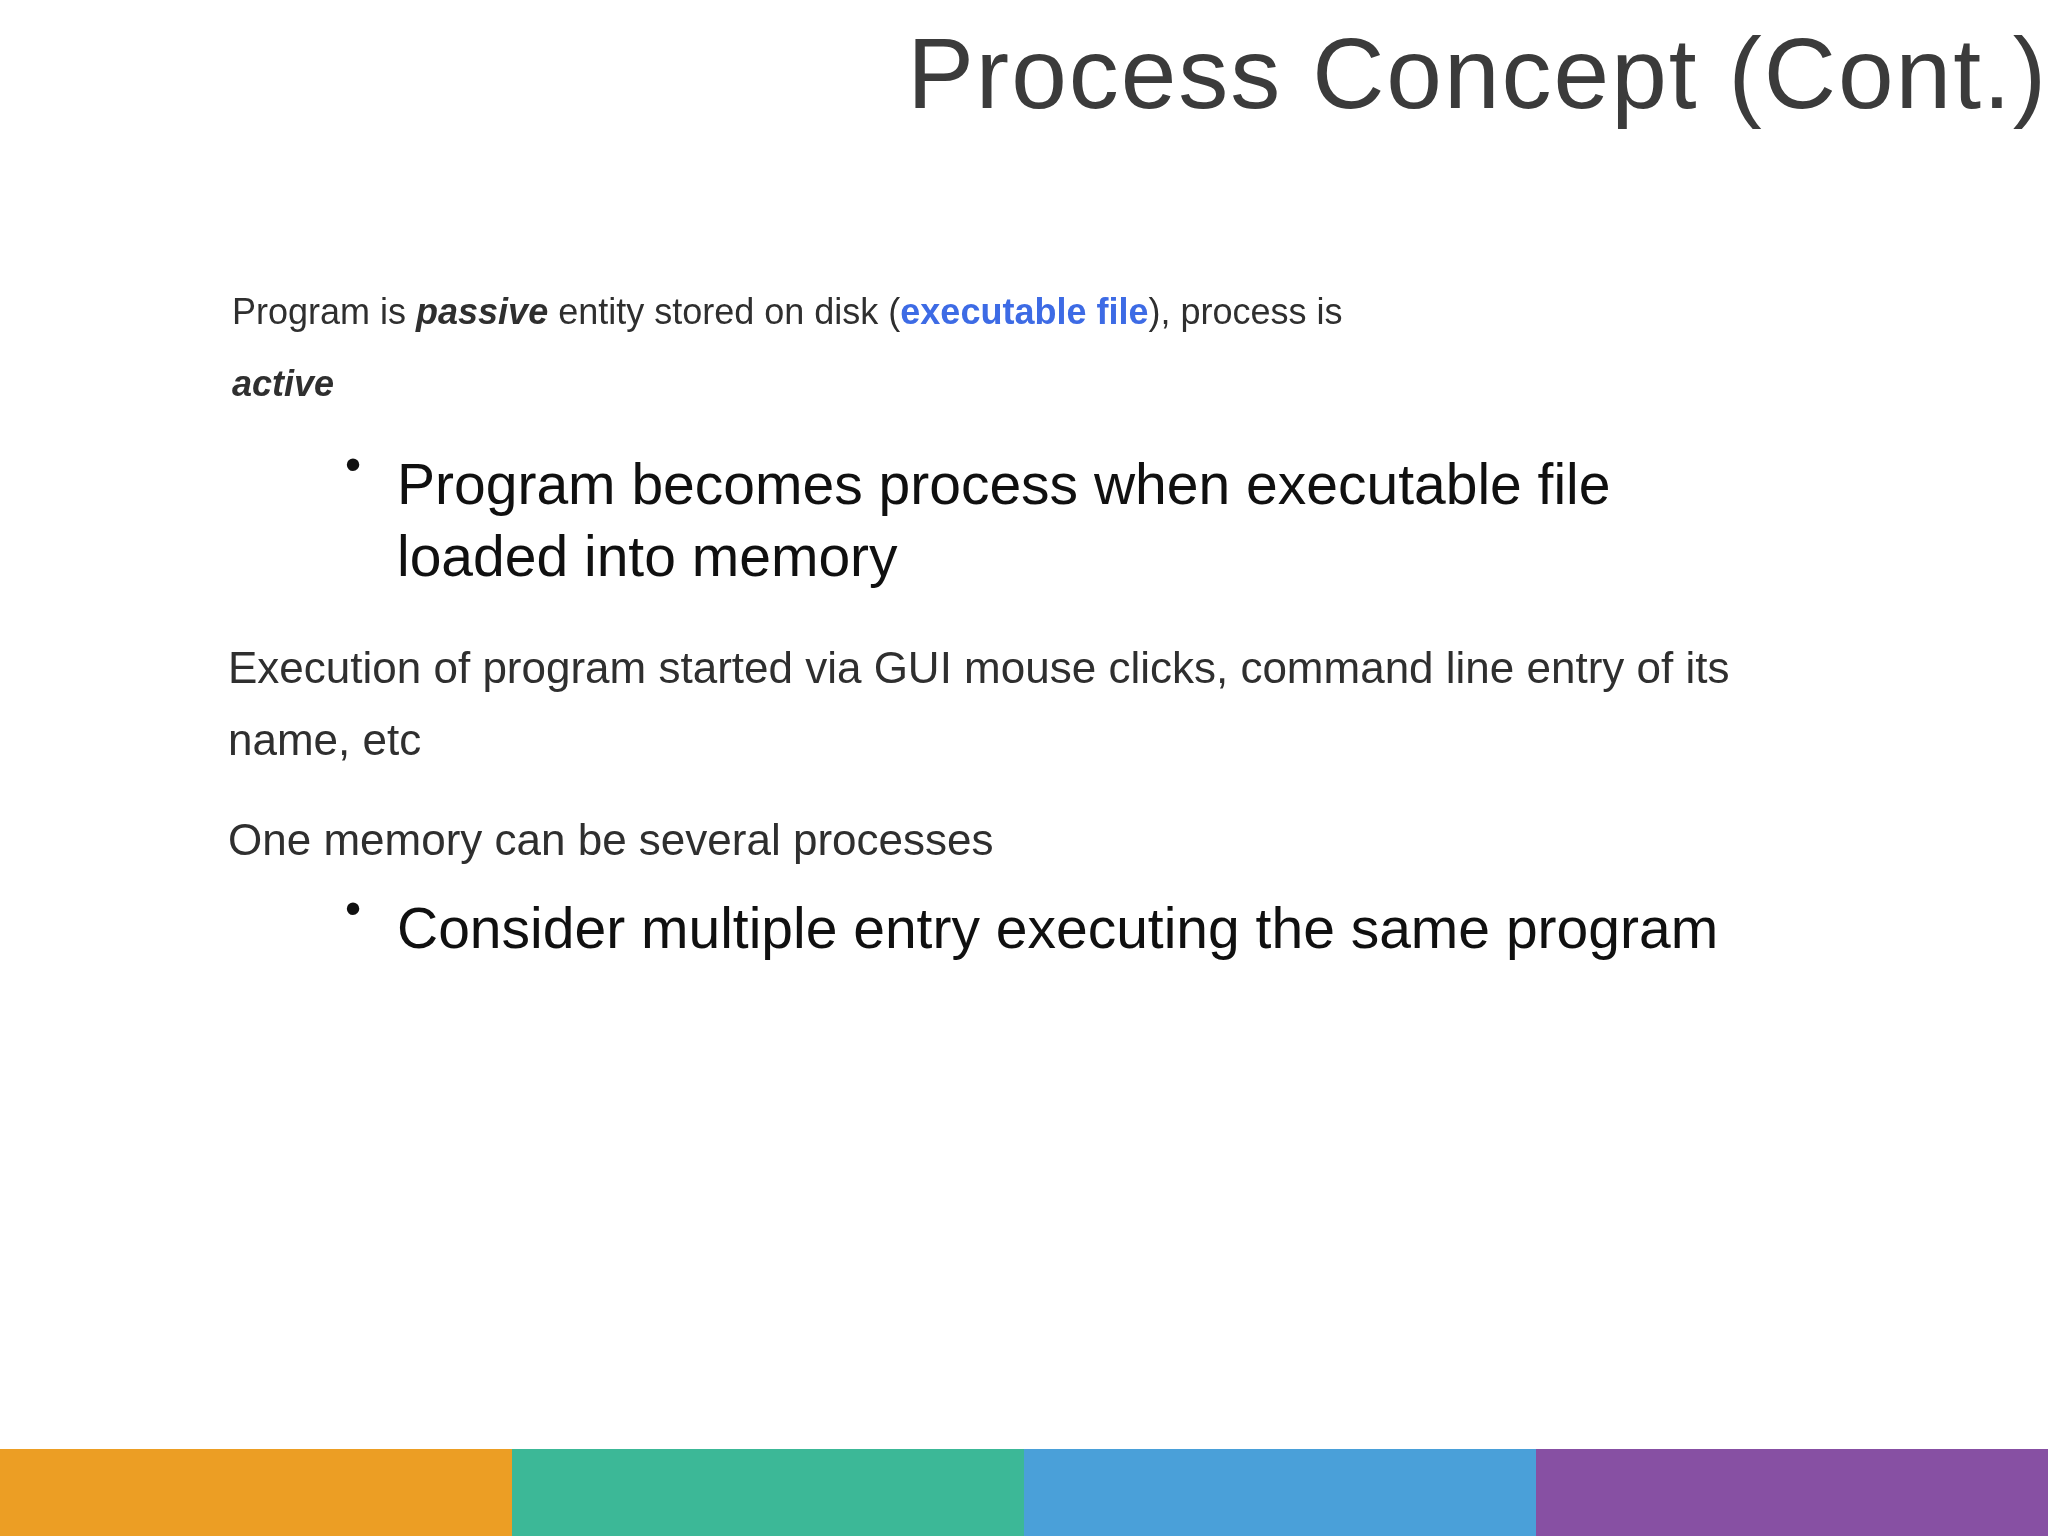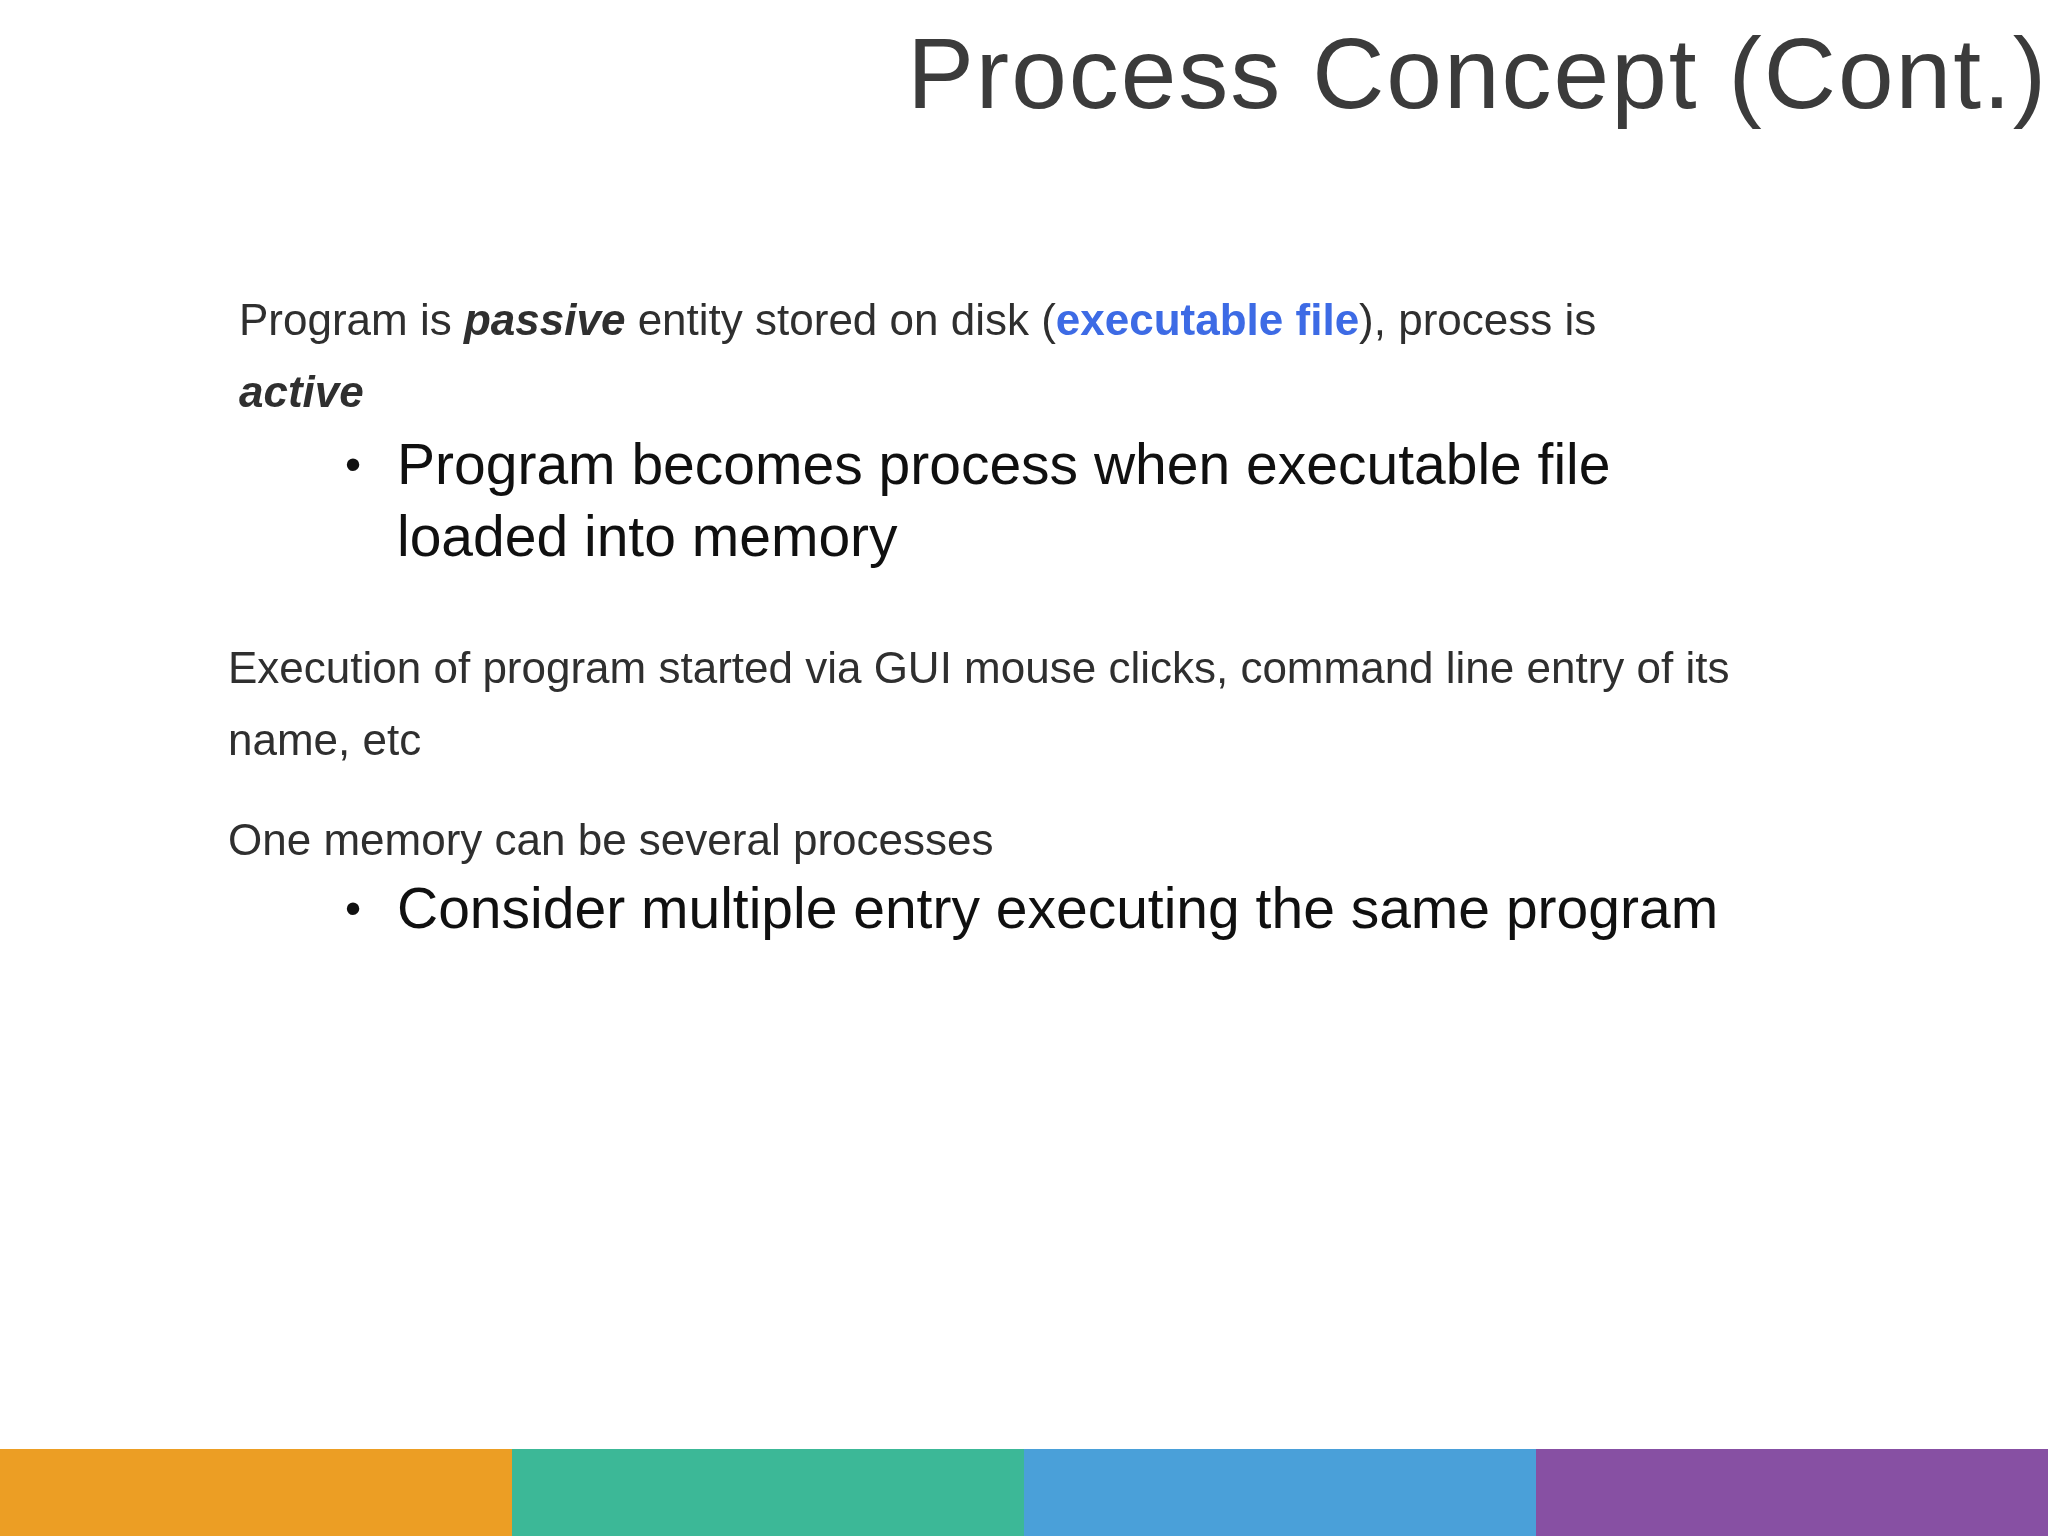--- a/index.html
+++ b/index.html
@@ -23,24 +23,23 @@
     font-size: 100px;
     font-weight: 300;
     letter-spacing: 2px;
     line-height: 1.1;
     color: #3b3b3b;
   }
   .intro {
     position: absolute;
     left: 232px;
     top: 240px;
-    font-size: 44px;
+    font-size: 36px;
     line-height: 72px;
     color: #2f2f2f;
-    margin-left: 7px;
   }
   .bi {
     font-weight: bold;
     font-style: italic;
   }
   .link {
     font-weight: bold;
     cursor: pointer;
   }
   .para {
@@ -65,20 +64,21 @@
   .bullet-item-1 { top: 428px; }
   .bullet-item-2 { top: 872px; }
   .bullet-marker {
     width: 52px;
     flex: 0 0 52px;
     font-size: 46px;
     line-height: 72px;
   }
   .bullet-text {
     width: 1360px;
+    margin-top: 20px;
   }
   .footer-bar {
     position: absolute;
     left: 0;
     bottom: 0;
     width: 100%;
     height: 87px;
     display: flex;
   }
   .footer-bar .seg {

